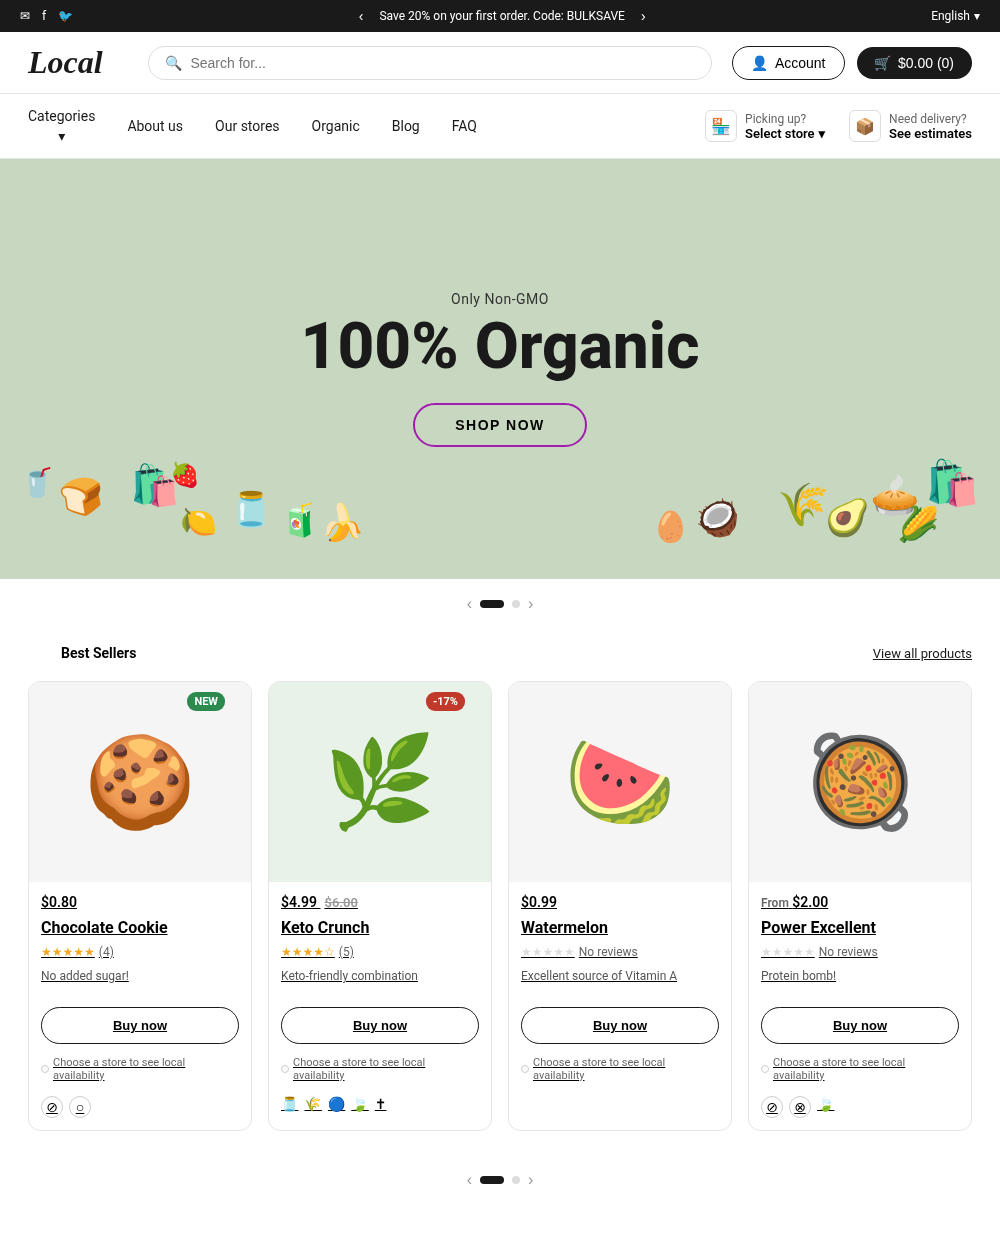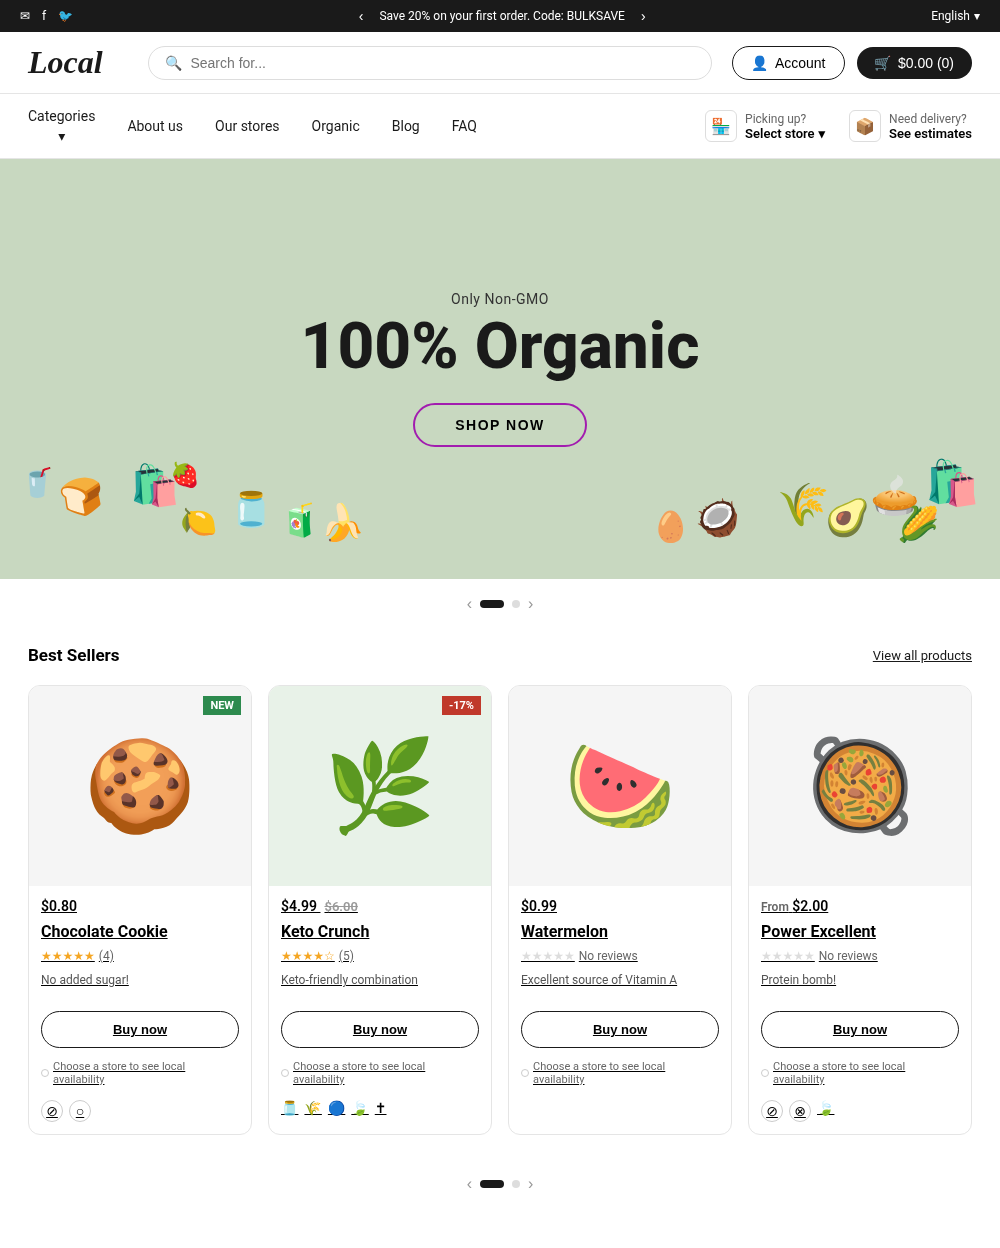--- a/index.html
+++ b/index.html
@@ -149,21 +149,21 @@
       gap: 8px;
       padding: 16px 0;
     }
     .carousel-btn { background: none; border: none; cursor: pointer; font-size: 16px; color: #999; }
     .dot { width: 24px; height: 8px; border-radius: 4px; background: #1a1a1a; display: inline-block; }
     .dot.inactive { width: 8px; background: #ddd; }
 
     
     .section { padding: 16px 28px 24px; }
     .section-header { display: flex; justify-content: space-between; align-items: center; margin-bottom: 20px; }
-    .section-title { font-size: 17px; font-weight: 700; }
+    .section-title { font-size: 14px; font-weight: 700; margin-left: 33px; }
     .view-all { font-size: 13px; color: #1a1a1a; text-decoration: underline; cursor: pointer; }
 
     
     .product-grid { display: grid; grid-template-columns: repeat(4, 1fr); gap: 16px; }
     .product-card {
       border: 1.5px solid #e5e5e5;
       border-radius: 12px;
       overflow: hidden;
       display: flex;
       flex-direction: column;
@@ -173,23 +173,23 @@
       background: #f5f5f5;
       display: flex;
       align-items: center;
       justify-content: center;
       font-size: 80px;
       position: relative;
     }
     .badge {
       position: absolute;
       top: 10px;
-      right: 10px;
+      right: 26px;
       padding: 3px 7px;
-      border-radius: 0;
+      border-radius: 9px;
       font-size: 11px;
       font-weight: 700;
     }
     .badge-new { background: #2d8a4e; color: #fff; }
     .badge-sale { background: #c0392b; color: #fff; }
     .product-info { padding: 12px; flex: 1; display: flex; flex-direction: column; gap: 8px; text-decoration: underline; }
     .product-price { font-size: 14px; font-weight: 600; }
     .product-price-original { text-decoration: line-through; color: #999; font-size: 13px; margin-left: 4px; }
     .product-price-prefix { font-size: 12px; color: #666; }
     .product-name { font-size: 16px; font-weight: 700; }

